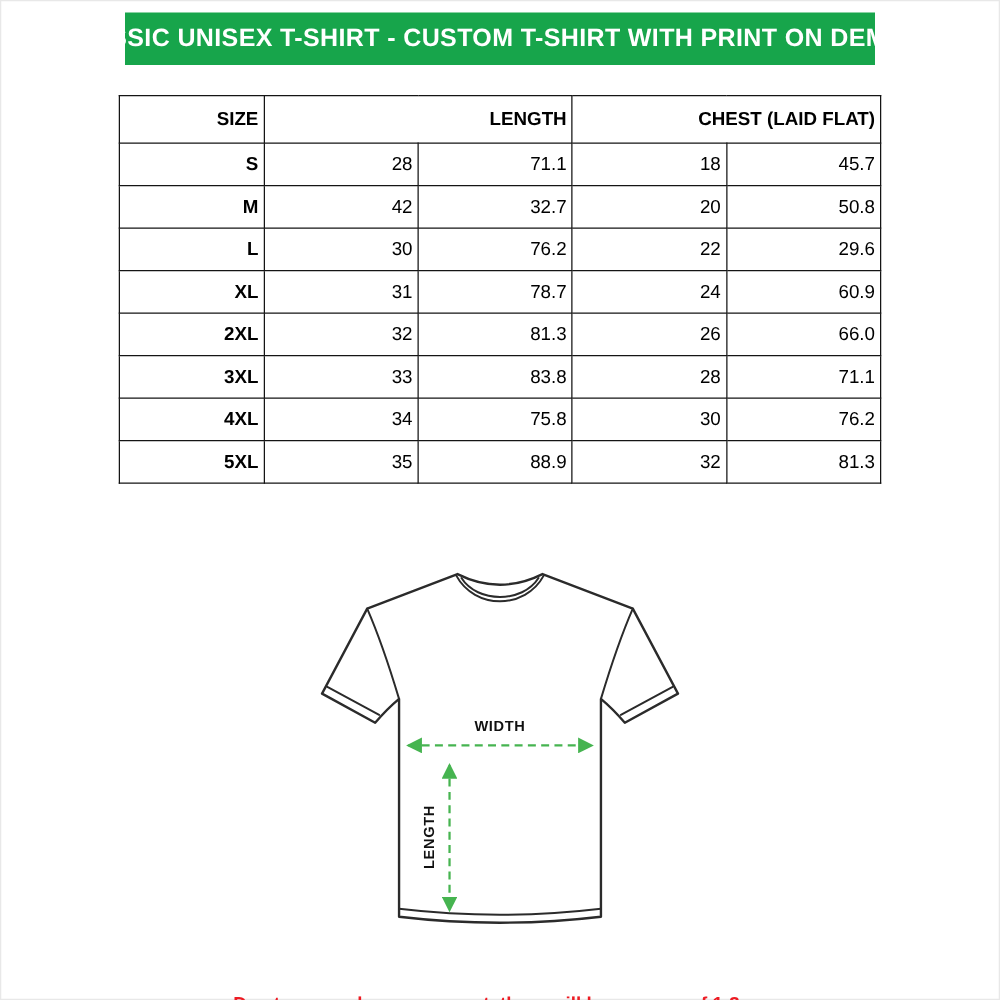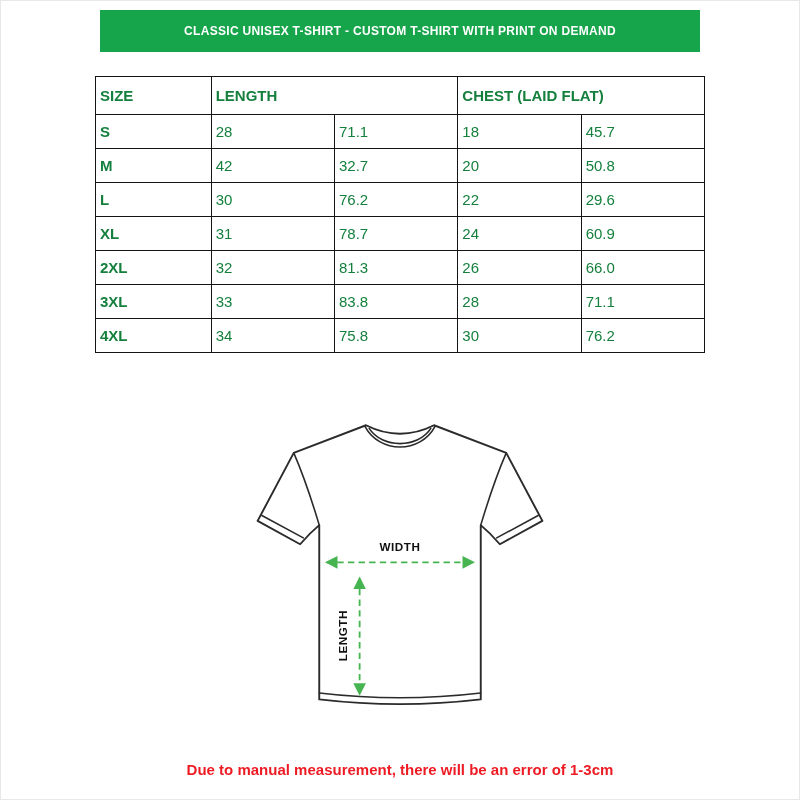--- a/index.html
+++ b/index.html
@@ -21,39 +21,39 @@
   }
   .banner{
     width:600px;height:42px;
     margin:10px auto 0;
     background:var(--accent-green);
     display:flex;align-items:center;justify-content:center;
   }
   .banner h1{
     margin:0;
     color:#fff;
-    font-size:12px;
+    font-size:20px;
     font-weight:700;
     letter-spacing:.3px;
     white-space:nowrap;
     text-align:center;
   }
   table.size-chart{
     width:610px;
     margin:24px auto 0;
     border-collapse:collapse;
     table-layout:fixed;
   }
   .size-chart th,
   .size-chart td{
     border:1px solid var(--table-border);
-    text-align:left;
+    text-align:right;
     padding:8px 4px;
     font-size:15px;
-    color:#15803d;
+    color:#000000;
   }
   .size-chart thead th{
     font-weight:700;
     padding:10px 4px;
   }
   .size-chart td.size{font-weight:700;}
   .size-chart td.num{font-weight:400;}
   .diagram{
     width:340px;
     margin:34px auto 0;
@@ -159,20 +159,27 @@
         <td class="num">83.8</td>
         <td class="num">28</td>
         <td class="num">71.1</td>
       </tr>
       <tr>
         <td class="size">4XL</td>
         <td class="num">34</td>
         <td class="num">75.8</td>
         <td class="num">30</td>
         <td class="num">76.2</td>
+      </tr>
+      <tr>
+        <td class="size">5XL</td>
+        <td class="num">35</td>
+        <td class="num">88.9</td>
+        <td class="num">32</td>
+        <td class="num">81.3</td>
       </tr>
     </tbody>
 </table>
 
 <figure class="diagram">
   <svg viewBox="0 0 320 320" xmlns="http://www.w3.org/2000/svg">
     <defs>
       <marker id="ah" markerWidth="7" markerHeight="7" refX="6" refY="3.5" orient="auto-start-reverse" viewBox="0 0 7 7">
         <path d="M0,0 L7,3.5 L0,7 Z"></path>
       </marker>

